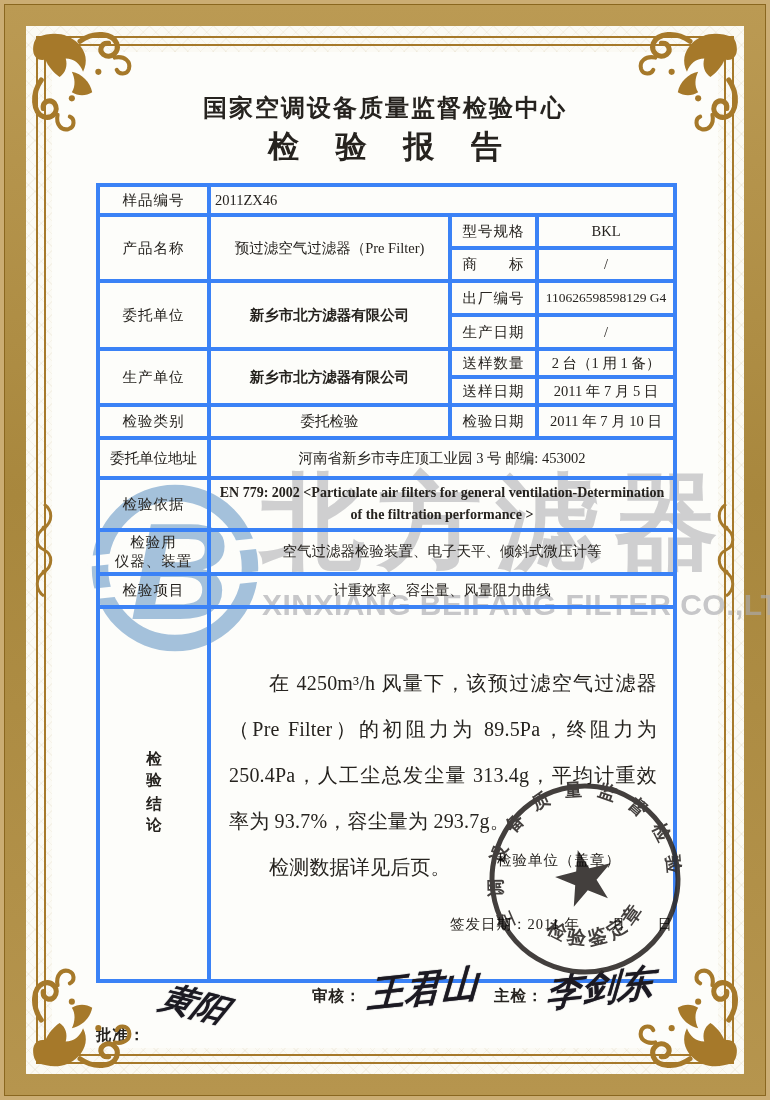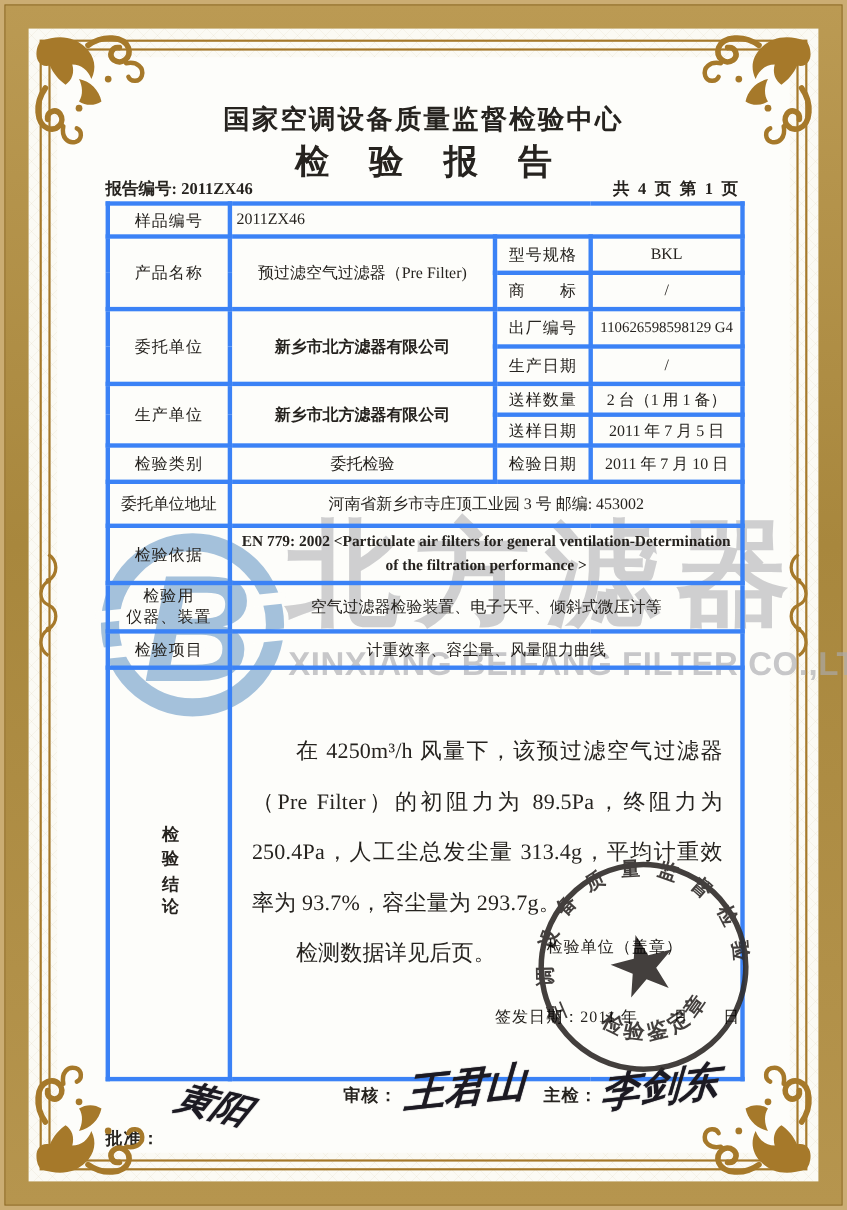--- a/index.html
+++ b/index.html
@@ -173,26 +173,20 @@
     <rect x="2" y="46" width="116" height="7" fill="#fdfdfa" transform="rotate(-6 60 60)"></rect>
     <rect x="2" y="68" width="116" height="7" fill="#fdfdfa" transform="rotate(-6 60 60)"></rect>
     <text x="30" y="94" font-family="Liberation Sans, sans-serif" font-size="92" font-weight="bold" font-style="italic" fill="#8fb3d4">B</text>
   </svg>
   <div class="wm wm-cjk">北方滤器</div>
   <div class="wm wm-latin">XINXIANG BEIFANG FILTER CO.,LTD.</div>
 
   <div class="content">
     <div class="org">国家空调设备质量监督检验中心</div>
     <div class="doctitle">检 验 报 告</div>
-    <div class="meta">
-      <span>
-        <span>报告编号: </span><span>2011ZX46</span>
-      </span>
-      <span class="pg">共 4 页 第 1 页</span>
-    </div>
 
     <table class="info">
       <colgroup>
           <col style="width:111px">
           <col style="width:241px">
           <col style="width:87px">
           <col style="width:138px">
         </colgroup>
       <tbody>
           <tr style="height:30px">

